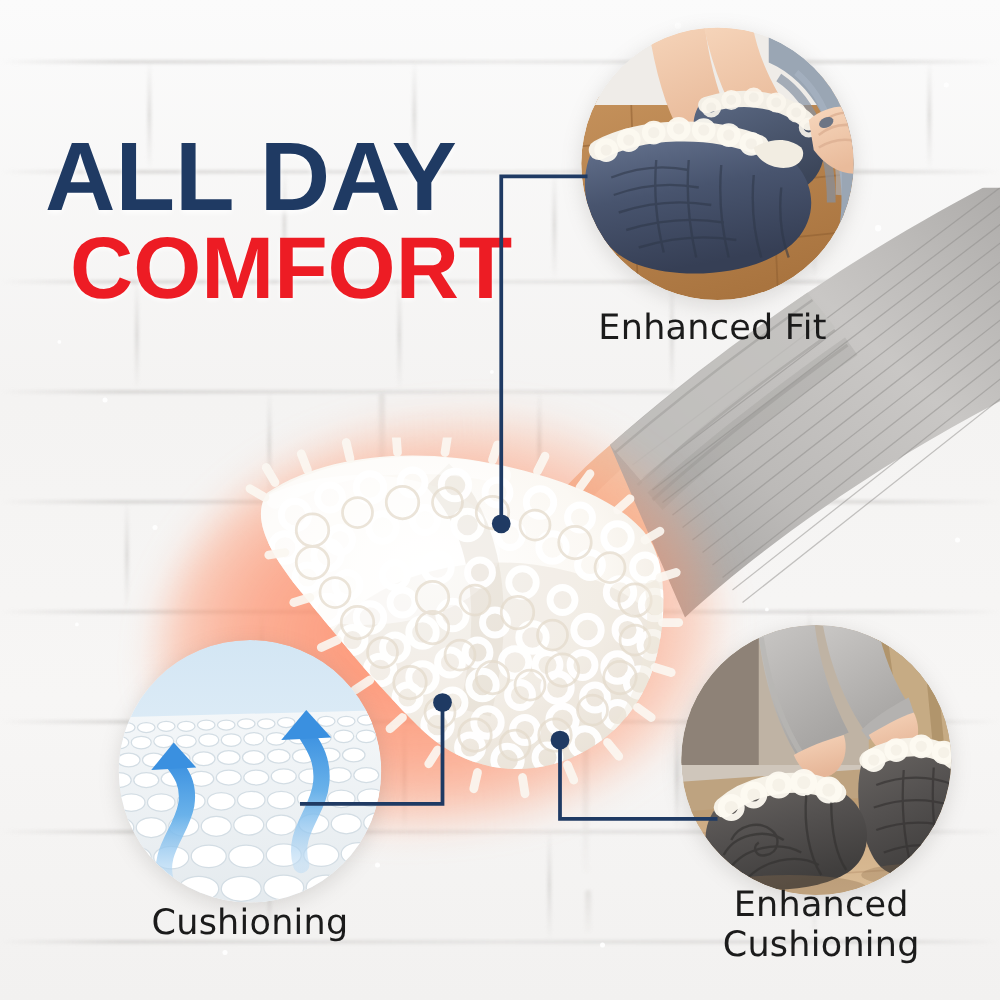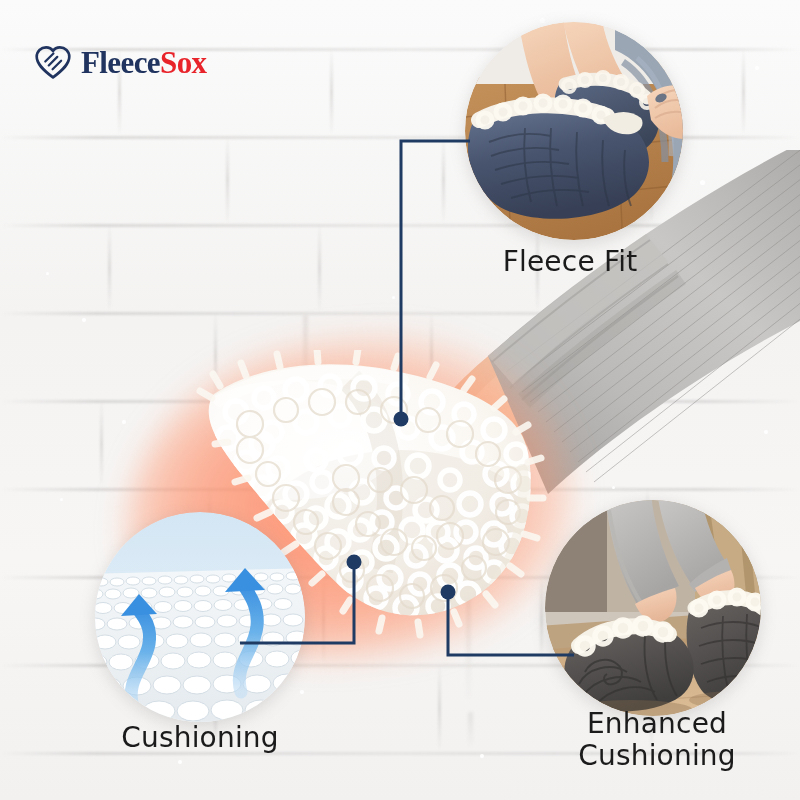--- a/index.html
+++ b/index.html
@@ -140,30 +140,25 @@
     <div class="sparkle" style="left:60px;top:498px;width:3px;height:3px;"></div>
     <div class="sparkle" style="left:300px;top:690px;width:4px;height:4px;"></div>
     <div class="sparkle" style="left:178px;top:760px;width:4px;height:4px;"></div>
     <div class="sparkle" style="left:480px;top:754px;width:4px;height:4px;"></div>
     <div class="sparkle" style="left:392px;top:296px;width:3px;height:3px;"></div>
     <div class="sparkle" style="left:764px;top:430px;width:4px;height:4px;"></div>
     <div class="sparkle" style="left:612px;top:486px;width:3px;height:3px;"></div>
     <div class="sparkle" style="left:208px;top:612px;width:3px;height:3px;"></div>
   </div>
 
-  <div class="logo">
-    <svg class="logo-mark" viewBox="0 0 44 42">
-      <path d="M22 39 C10 30 3 23 3 15 C3 8.5 8 4 14 4 C17.6 4 20.4 5.8 22 8.2 C23.6 5.8 26.4 4 30 4 C36 4 41 8.5 41 15 C41 23 34 30 22 39 Z" fill="none" stroke="#20345f" stroke-width="3.1" stroke-linejoin="round"></path>
-      <line x1="13" y1="20.5" x2="22.5" y2="11" stroke="#20345f" stroke-width="2.6" stroke-linecap="round"></line>
-      <line x1="17" y1="25" x2="27" y2="15" stroke="#20345f" stroke-width="2.6" stroke-linecap="round"></line>
-      <line x1="21.5" y1="29.5" x2="31.5" y2="19.5" stroke="#20345f" stroke-width="2.6" stroke-linecap="round"></line>
-    </svg>
-    <div class="logo-text"><span class="logo-fleece">Fleece</span><span class="logo-sox">Sox</span></div>
+
+  <div class="headline">
+    <div class="h-line1">ALL DAY</div>
+    <div class="h-line2">COMFORT</div>
   </div>
-
 
   <div class="leg">
     <svg width="420" height="420" viewBox="0 0 420 420">
       <defs>
         <linearGradient id="skinG" x1="0" y1="1" x2="1" y2="0">
           <stop offset="0" stop-color="#f0c3a6"></stop>
           <stop offset="0.45" stop-color="#f6cfb4"></stop>
           <stop offset="1" stop-color="#ecbca0"></stop>
         </linearGradient>
         <linearGradient id="legG" x1="0" y1="1" x2="0.85" y2="0">
@@ -697,18 +692,18 @@
 
       <path d="M448 592 L448 655 L574 655"></path>
     </g>
     <g fill="#1f3a63">
       <circle cx="401" cy="419" r="7.5"></circle>
       <circle cx="354" cy="562" r="7.5"></circle>
       <circle cx="448" cy="592" r="7.5"></circle>
     </g>
   </svg>
 
-  <div class="label lbl-elastic">Fleece Fit</div>
+  <div class="label lbl-elastic">Enhanced Fit</div>
   <div class="label lbl-breathe">Cushioning</div>
   <div class="label lbl-cushion">Enhanced
 Cushioning</div>
 
 </div>
 
 </body></html>

